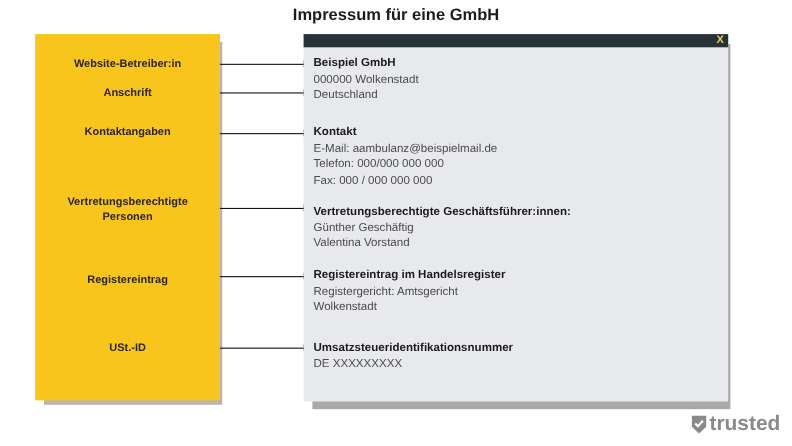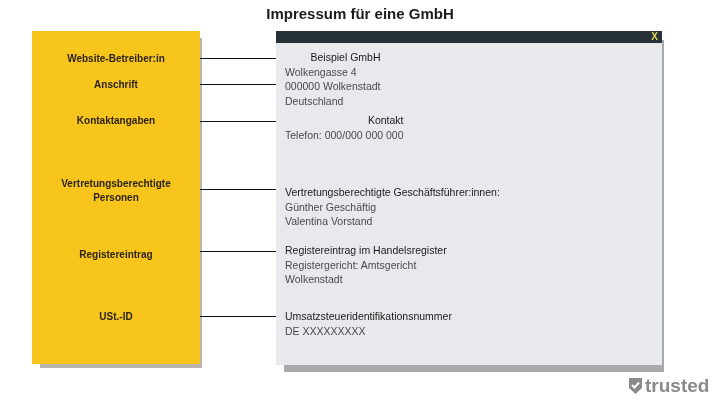--- a/index.html
+++ b/index.html
@@ -44,21 +44,21 @@
     background: #e8e9ec;
   }
   .win-bar {
     position: absolute; left: 0; top: 0; width: 100%; height: 12px; background: #263238;
   }
   .win-close {
     position: absolute; right: 4px; top: -1px; font-size: 10px; font-weight: bold;
     color: #e9d25a; line-height: 13px; cursor: pointer;
   }
   .block { position: absolute; left: 285px; font-size: 10.5px; line-height: 14.5px; color: #4a4a4a; }
-  .block .head { font-weight: normal; color: #1a1a1a; text-align: right; }
+  .block .head { font-weight: bold; color: #1a1a1a; }
   .logo {
     position: absolute; left: 628px; top: 375px; display: flex; align-items: center;
     color: #8a8a8a; font-size: 19px; font-weight: bold;
   }
   .logo svg { margin-right: 2px; }
 </style>
 </head>
 <body>
 
 <div class="title">Impressum für eine GmbH</div>
@@ -82,28 +82,29 @@
 
 <div class="win-shadow"></div>
 <div class="win">
   <div class="win-bar">
     <span class="win-close">X</span>
   </div>
 </div>
 
 <div class="block" style="top:50px">
   <div class="head">Beispiel GmbH</div>
-  <div>Wolkengasse 4</div>
   <div>000000 Wolkenstadt</div>
   <div>Deutschland</div>
 </div>
 
 <div class="block" style="top:113px">
   <div class="head">Kontakt</div>
+  <div>E-Mail: aambulanz@beispielmail.de</div>
   <div>Telefon: 000/000 000 000</div>
+  <div>Fax: 000 / 000 000 000</div>
 </div>
 
 <div class="block" style="top:185px">
   <div class="head">Vertretungsberechtigte Geschäftsführer:innen:</div>
   <div>Günther Geschäftig</div>
   <div>Valentina Vorstand</div>
 </div>
 
 <div class="block" style="top:243px">
   <div class="head">Registereintrag im Handelsregister</div>

